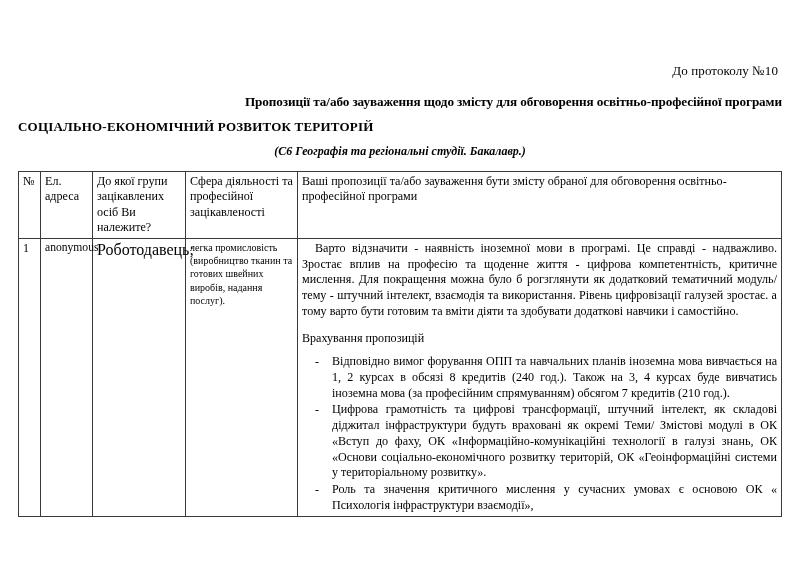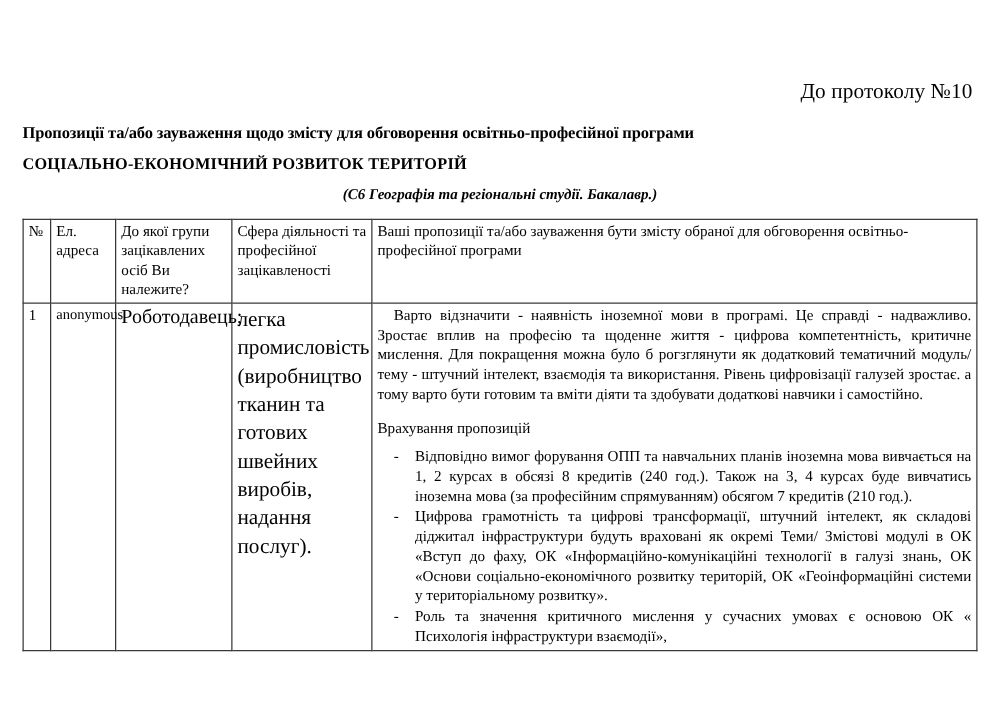--- a/index.html
+++ b/index.html
@@ -16,27 +16,27 @@
   }
   .page {
     position: relative;
     width: 800px;
     height: 566px;
     box-sizing: border-box;
     padding: 0 18px;
   }
   .doc-ref {
     text-align: right;
-    font-size: 17px;
+    font-size: 13px;
     margin-top: 63px;
     margin-right: 4px;
     letter-spacing: 0.1px;
   }
   .title-main {
-    text-align: left;
+    text-align: right;
     font-weight: bold;
     font-size: 13.2px;
     margin-top: 15px;
     letter-spacing: -0.1px;
   }
   .title-sub {
     text-align: left;
     font-weight: bold;
     font-size: 13px;
     margin-top: 9px;
@@ -91,21 +91,21 @@
     vertical-align: middle;
     line-height: 1.2;
     font-family: Liberation Serif, serif;
   }
   td.cell-group {
     font-size: 16px;
     vertical-align: middle;
     padding-left: 6px;
   }
   td.cell-field {
-    font-size: 17px;
+    font-size: 10px;
     vertical-align: middle;
     line-height: 1.33;
     padding-left: 6px;
   }
   td.cell-prop {
     font-size: 12.1px;
     line-height: 1.30;
     padding: 4px 7px 6px 8px;
   }
   .para {

